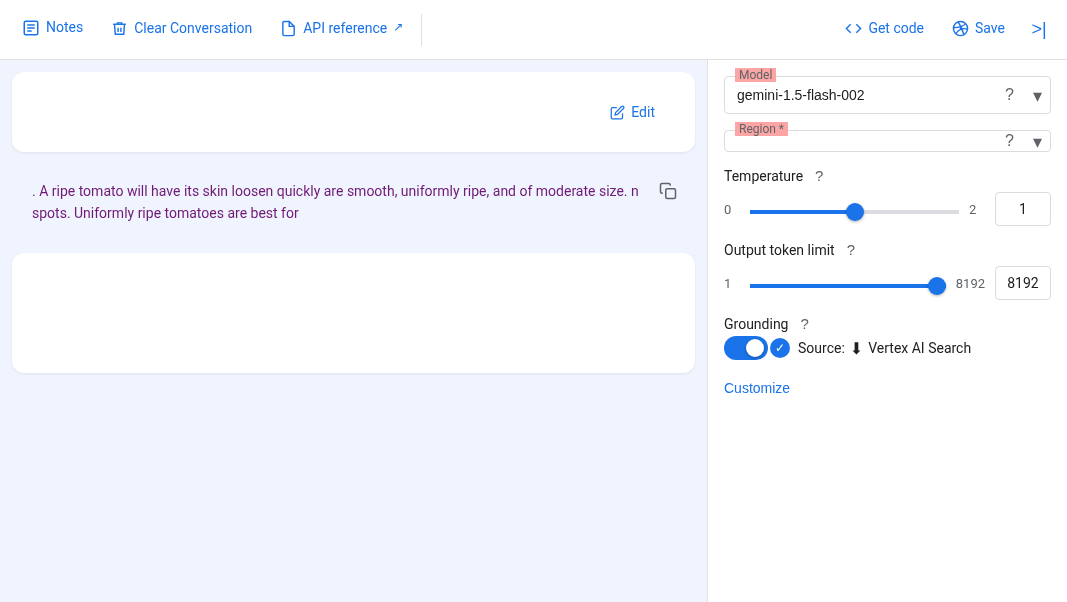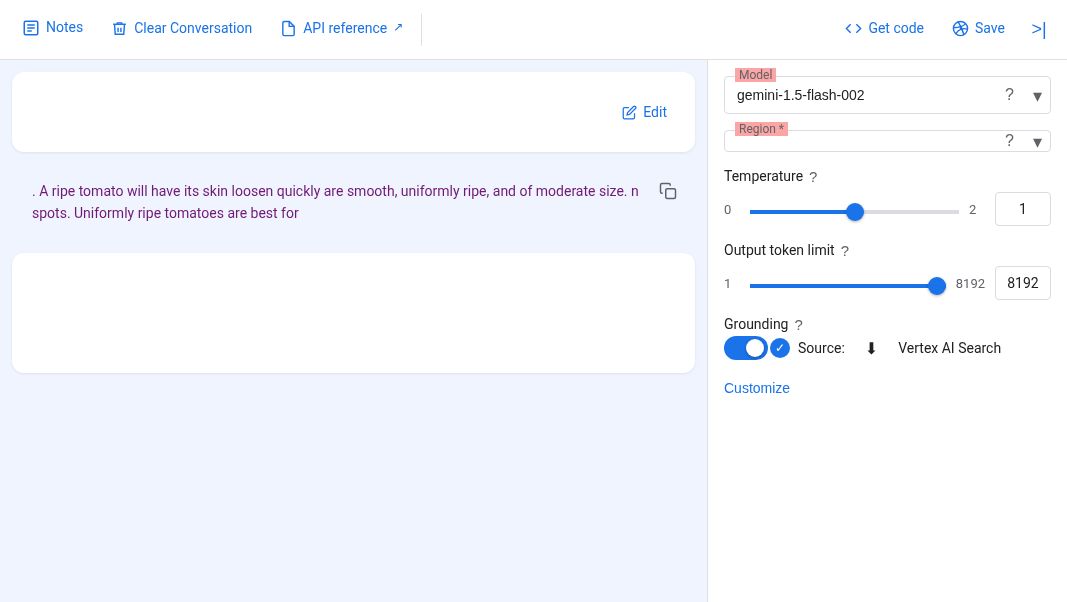--- a/index.html
+++ b/index.html
@@ -80,21 +80,21 @@
       position: relative;
       padding: 12px;
       display: flex;
       flex-direction: column;
       gap: 12px;
     }
 
     .chat-bubble-user {
       background: #fff;
       border-radius: 12px;
-      padding: 16px 20px;
+      padding: 16px 32px;
       display: flex;
       justify-content: flex-end;
       align-items: center;
       box-shadow: 0 1px 3px rgba(0,0,0,0.08);
       min-height: 80px;
     }
     .edit-btn {
       display: flex;
       align-items: center;
       gap: 6px;
@@ -202,22 +202,22 @@
       cursor: pointer;
       color: #5f6368;
       font-size: 16px;
       padding: 0;
     }
 
     .param-label {
       font-size: 14px;
       color: #202124;
       display: flex;
-      align-items: center;
-      gap: 6px;
+      align-items: flex-start;
+      gap: 12px;
     }
 
     .slider-row {
       display: flex;
       align-items: center;
       gap: 10px;
       margin-top: 4px;
     }
     .slider-min, .slider-max {
       font-size: 13px;
@@ -292,21 +292,21 @@
       top: 3px;
       left: 22px;
       transition: 0.2s;
       box-shadow: 0 1px 3px rgba(0,0,0,0.3);
     }
     .source-text {
       font-size: 14px;
       color: #202124;
       display: flex;
       align-items: center;
-      gap: 20px;
+      gap: 5px;
     }
     .customize-btn {
       background: none;
       border: none;
       color: #1a73e8;
       font-size: 14px;
       font-family: Liberation Sans, sans-serif;
       cursor: pointer;
       padding: 4px 0;
       text-align: left;

